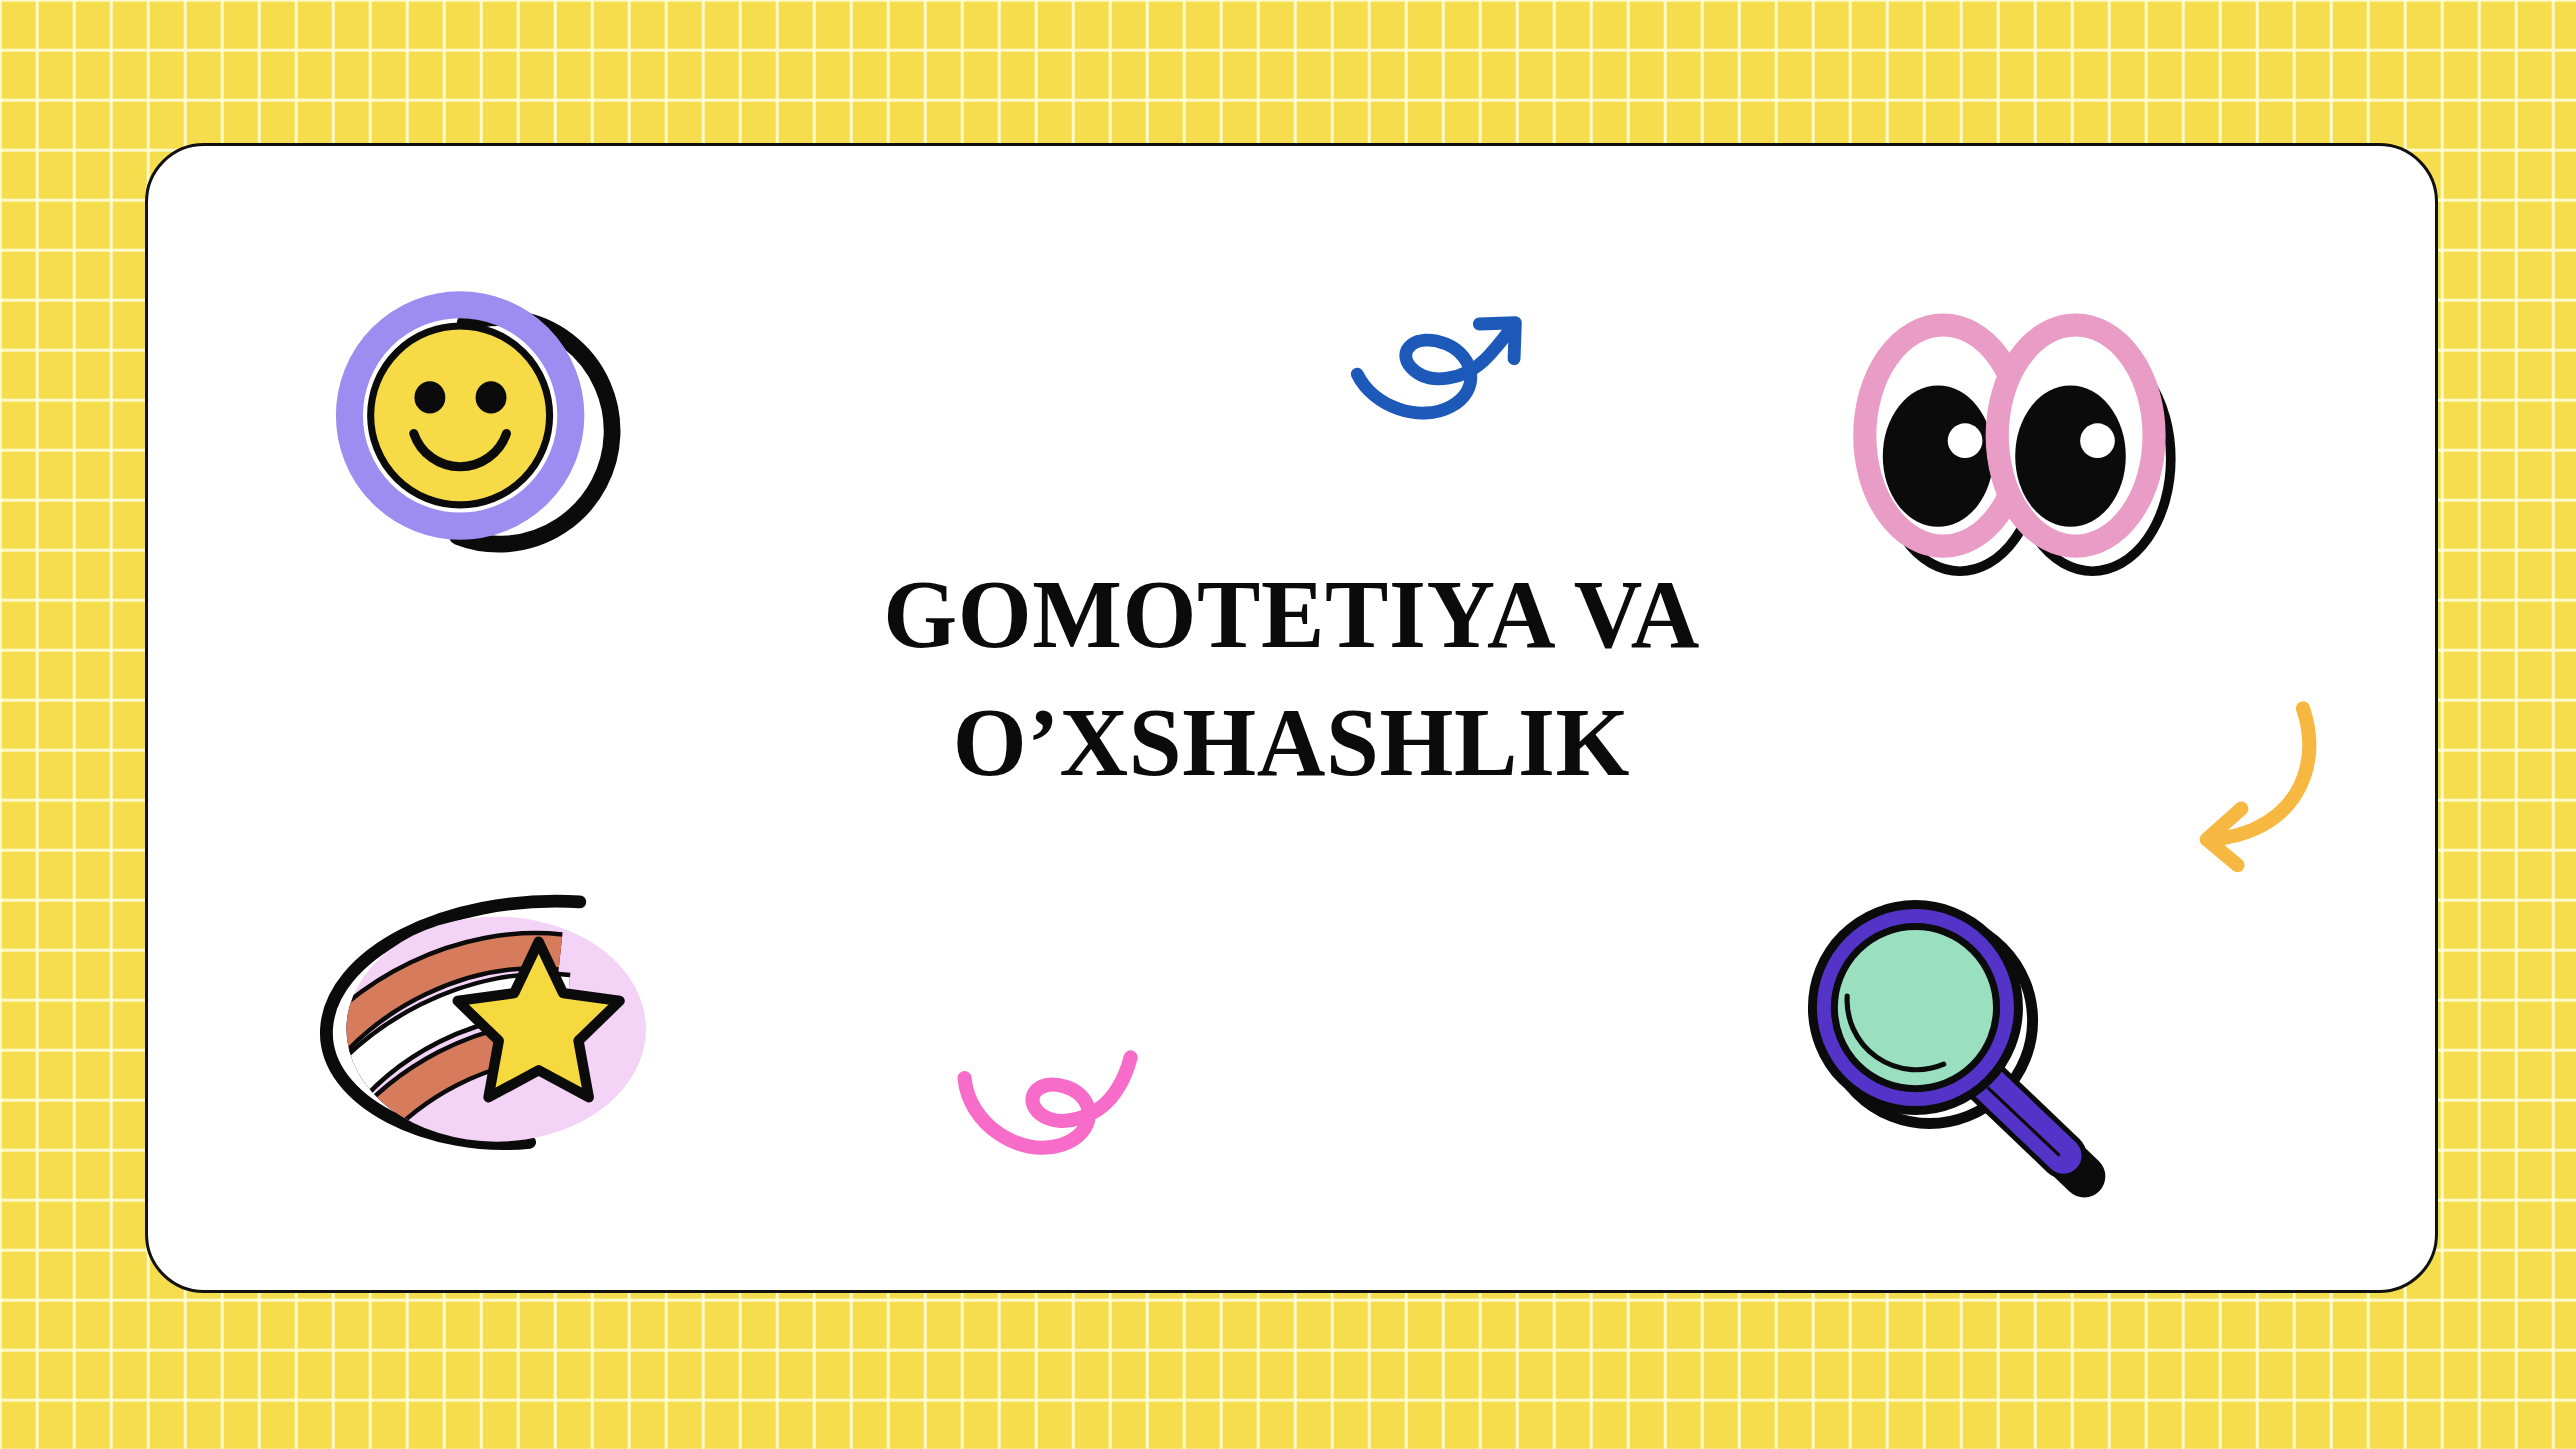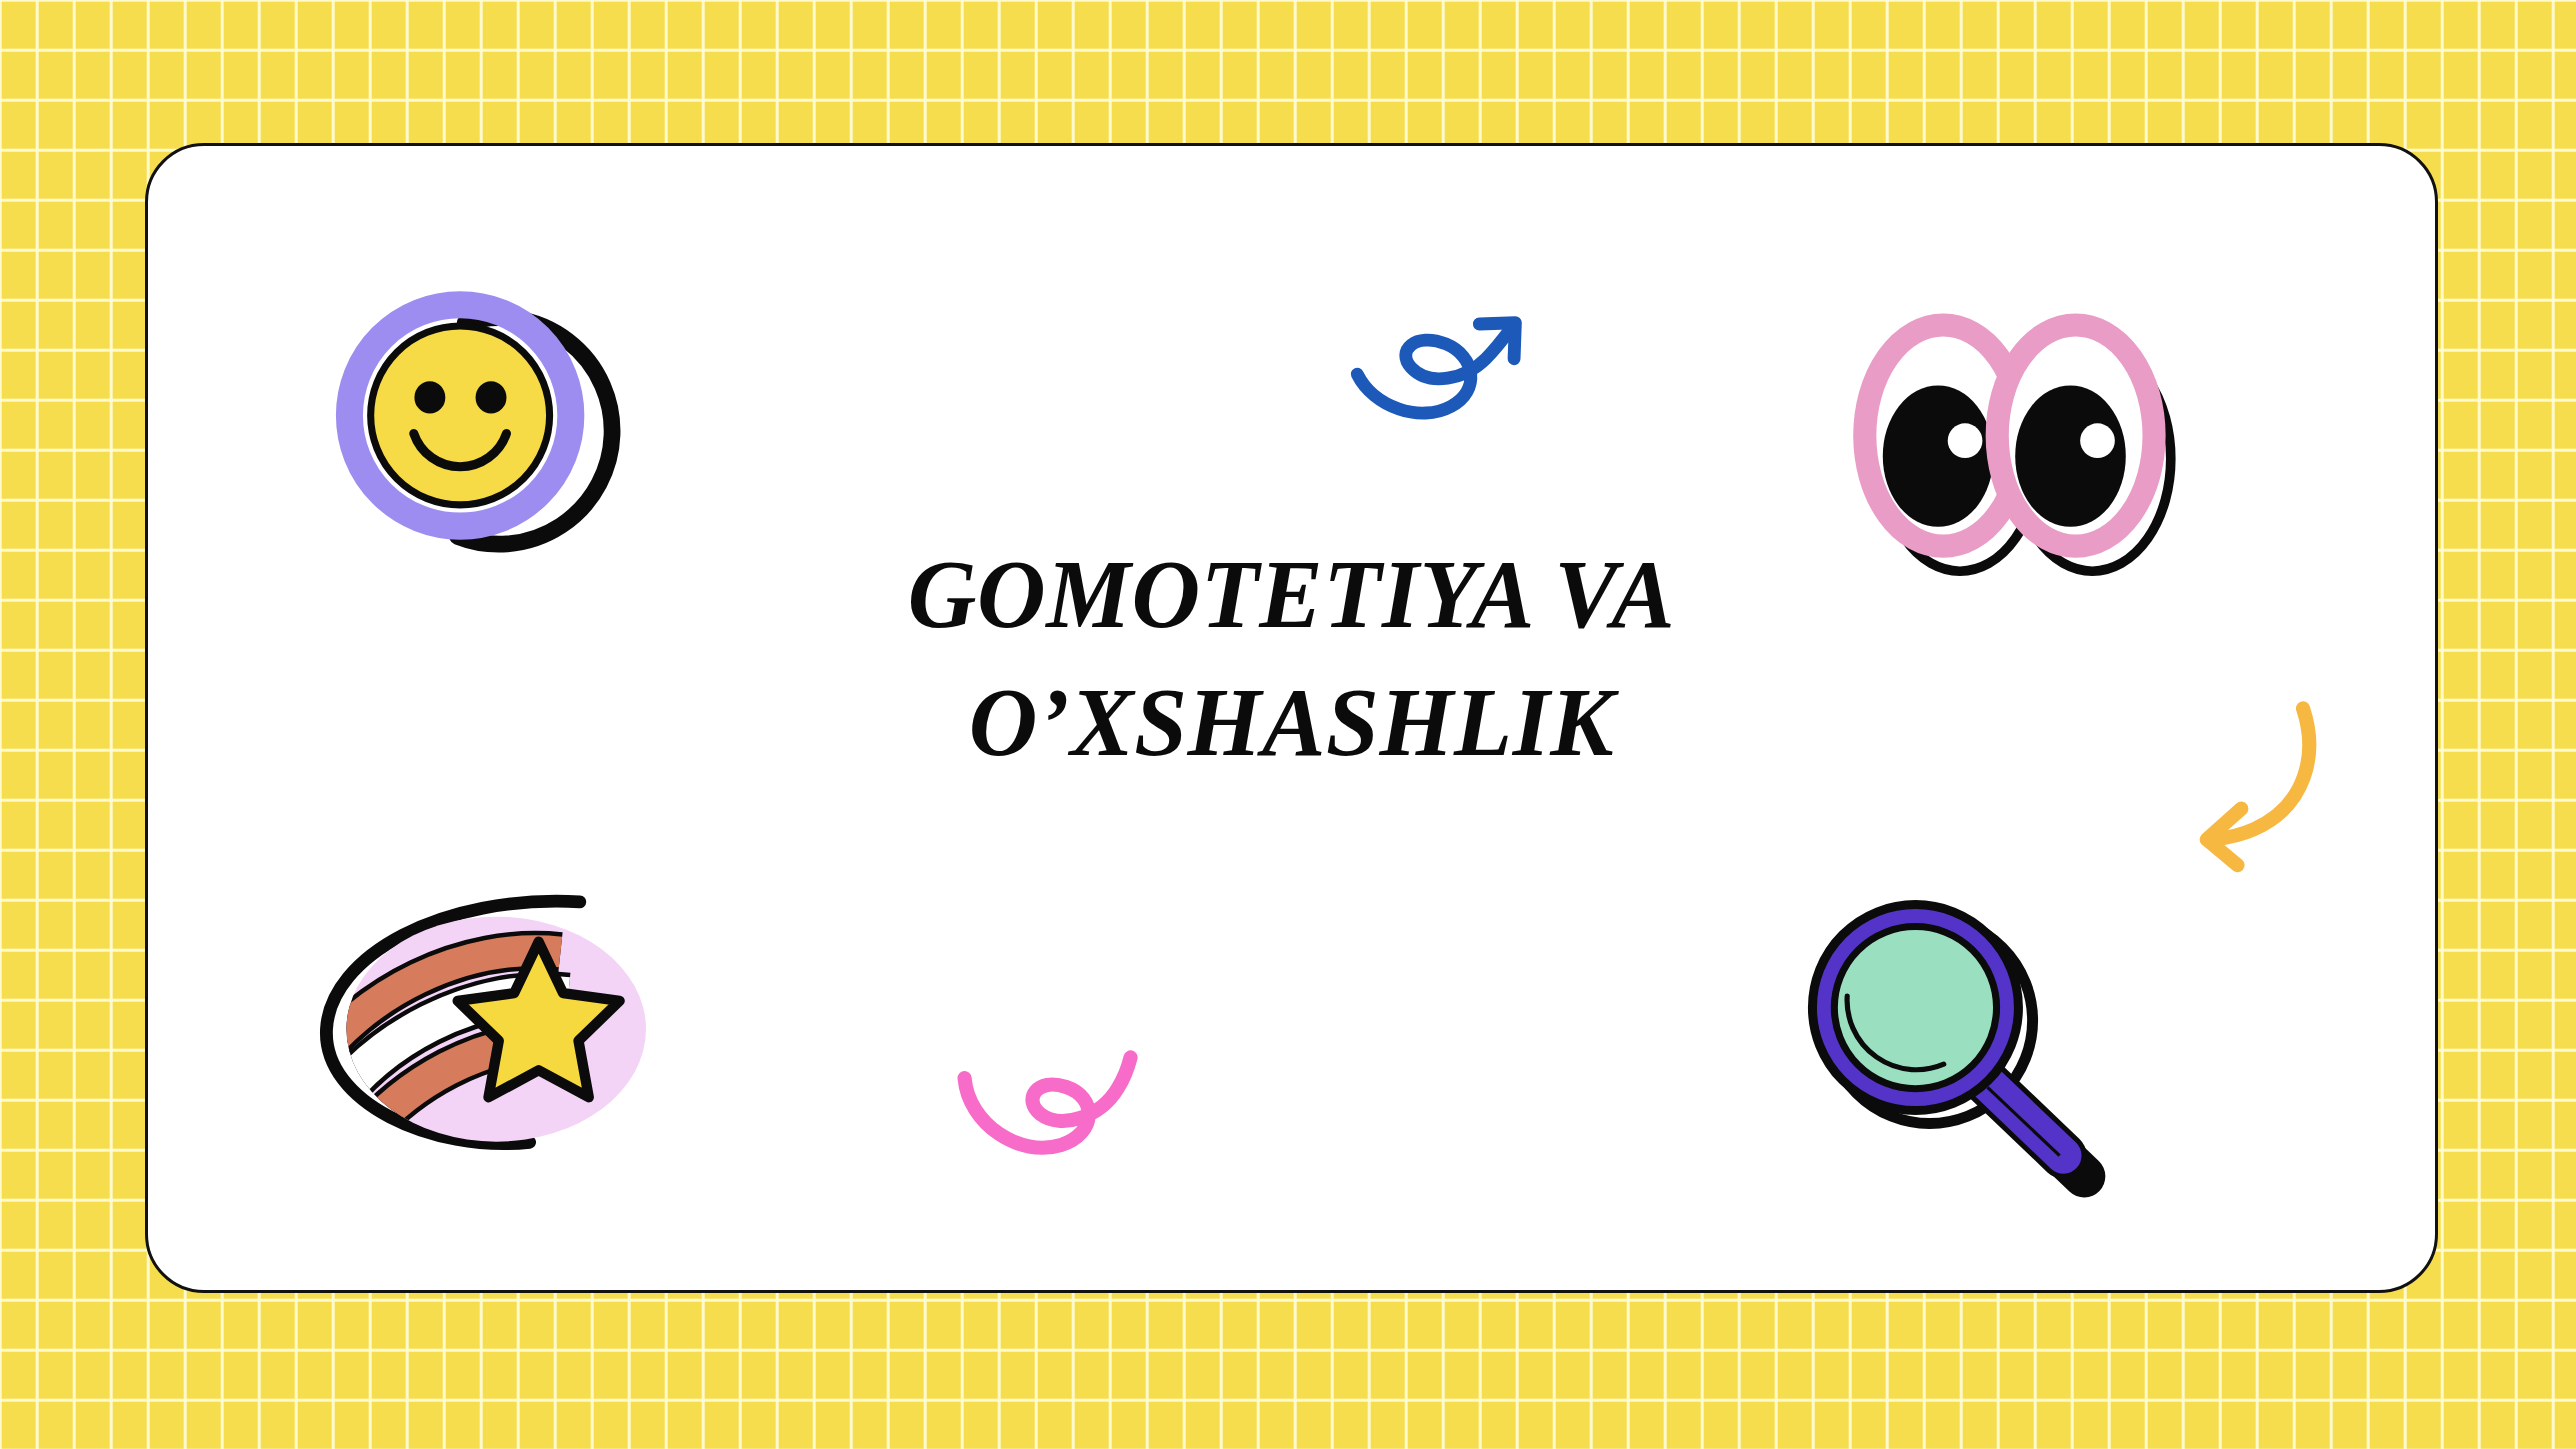--- a/index.html
+++ b/index.html
@@ -30,23 +30,22 @@
     background:#FFFFFF;
     border:3.2px solid #111111;
     border-radius:59px;
     overflow:hidden;
   }
 
   
   #title-block{
     position:absolute;
     left:0; right:0;
-    top:384px;
+    top:404px;
     text-align:center;
-    font-style:italic;
   }
   .title-line{
     display:block;
     color:#0B0B0B;
     font-family:"Liberation Serif", serif;
     font-weight:bold;
     font-size:98px;
     line-height:128px;
     letter-spacing:0.6px;
     transform:scaleX(.97);

